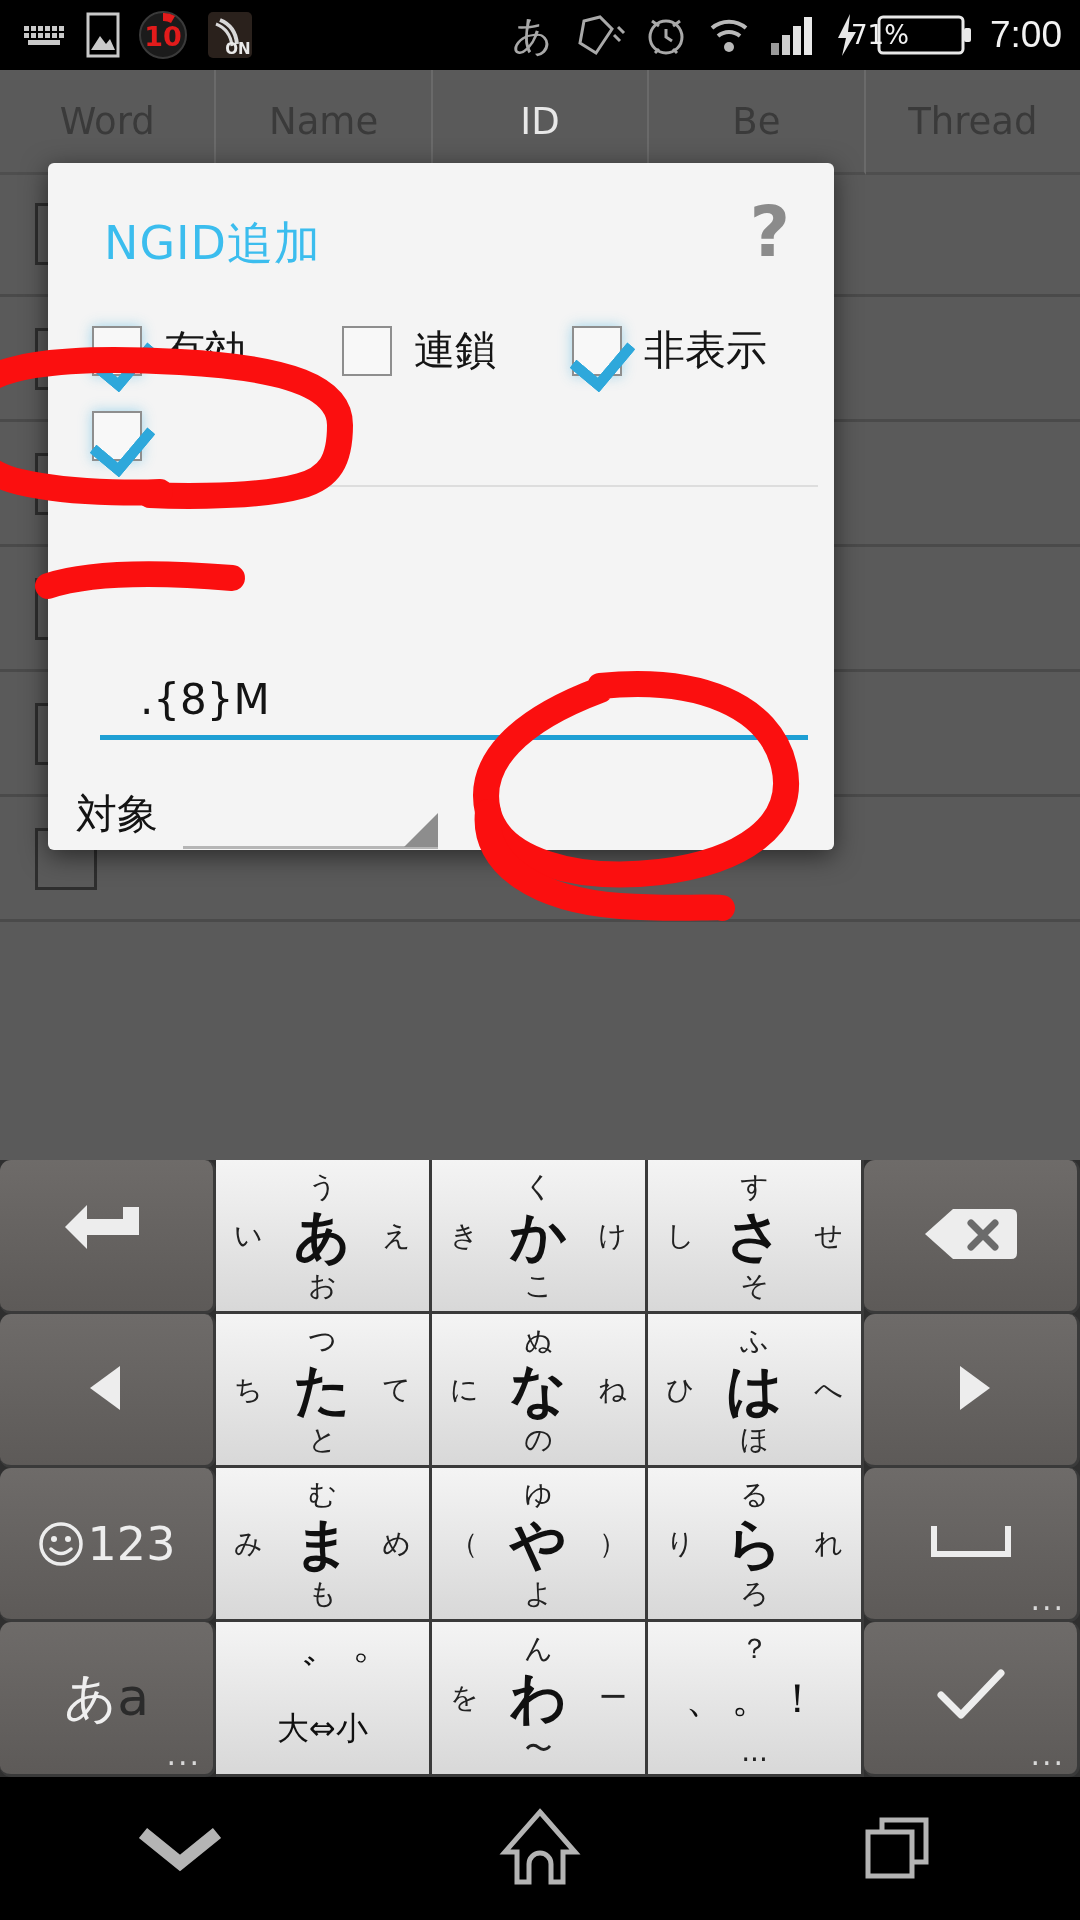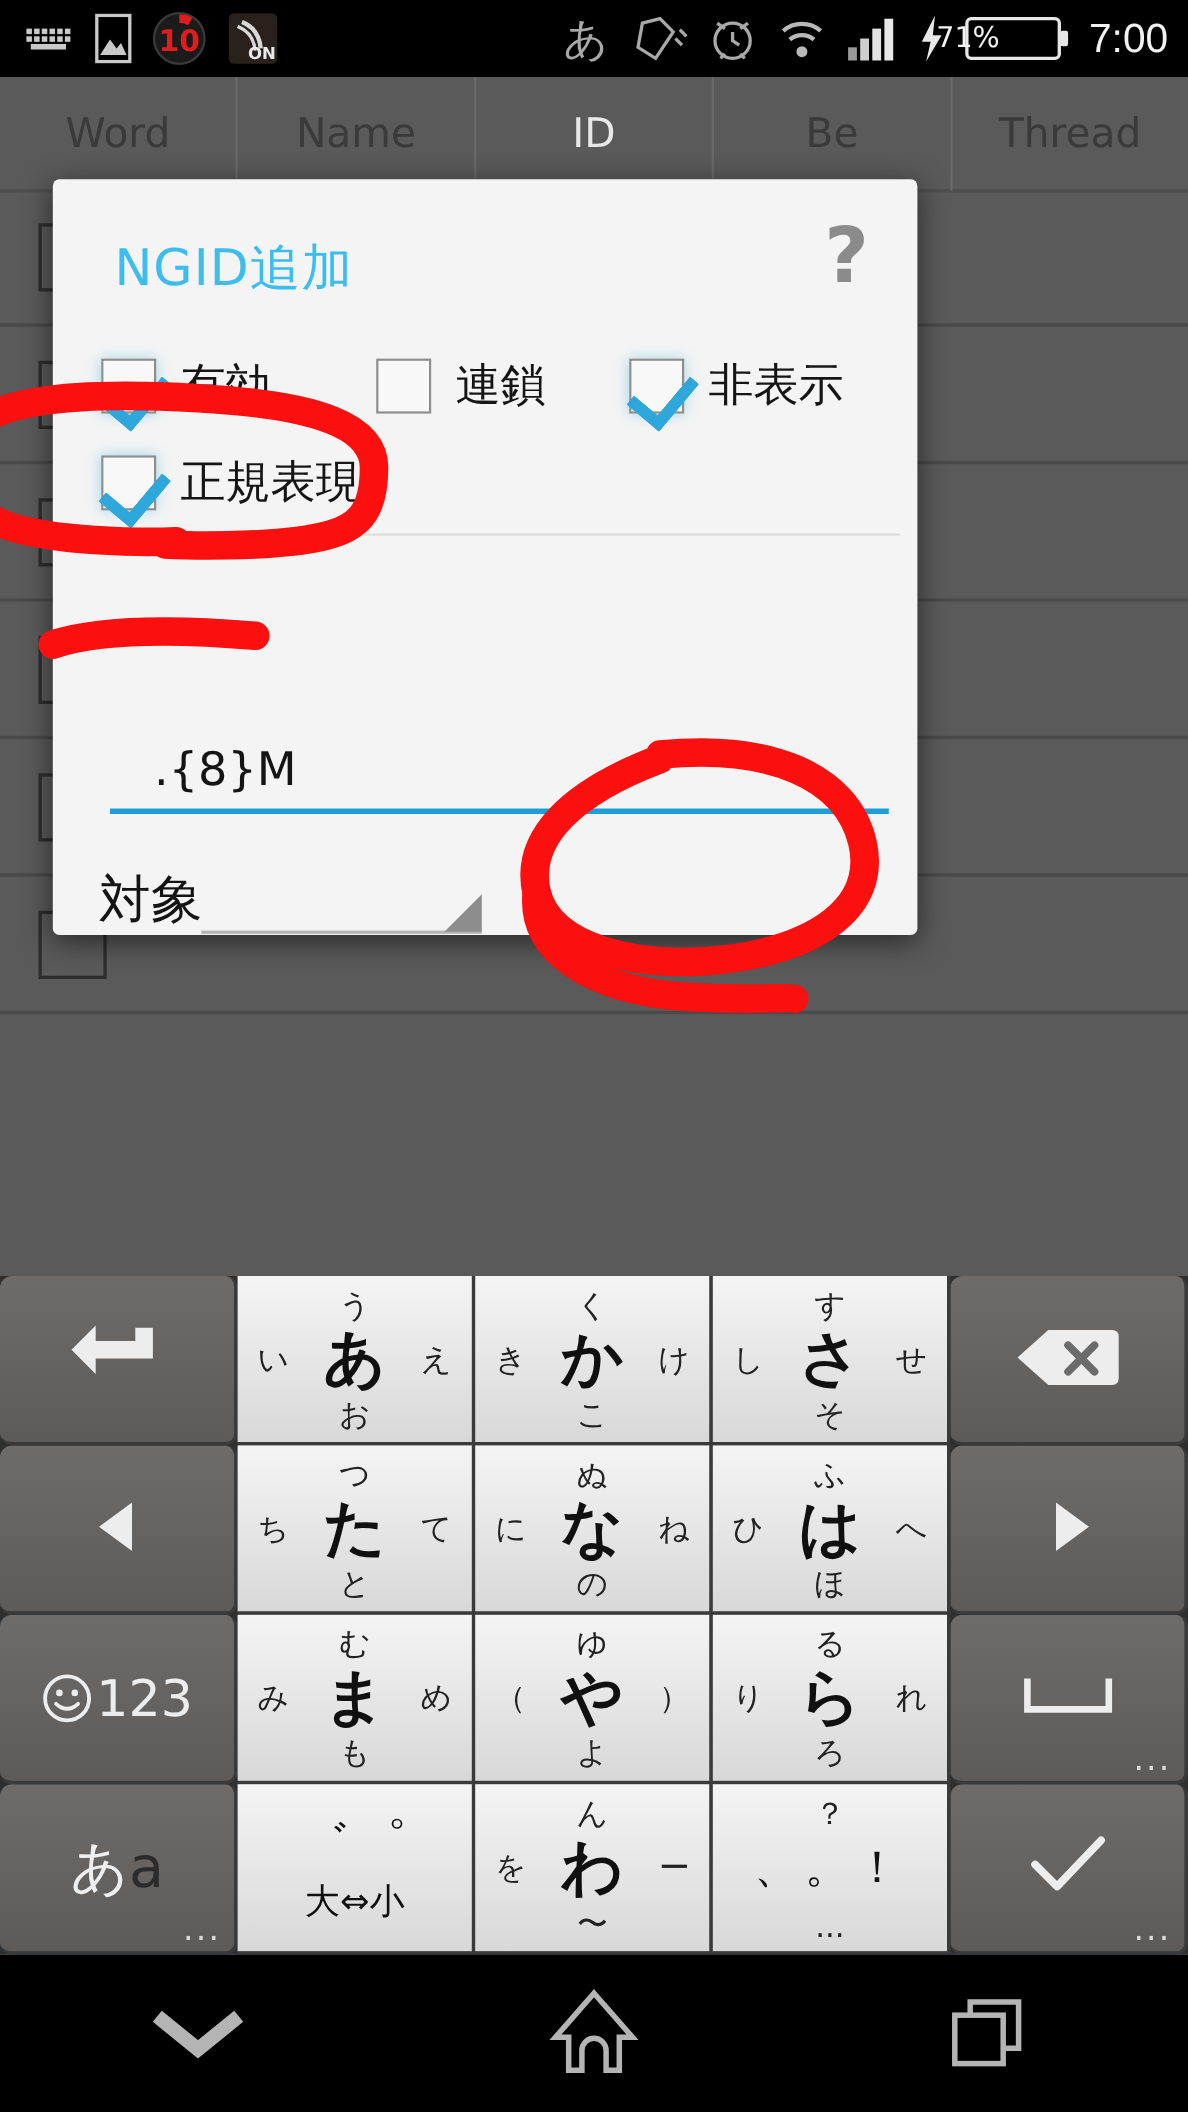--- a/index.html
+++ b/index.html
@@ -2,21 +2,21 @@
 <html><head>
 <meta charset="utf-8">
 <style>
   * { box-sizing: border-box; margin: 0; padding: 0; }
   html, body {
     width: 1080px; height: 1920px;
     background: #000;
     font-family: "DejaVu Sans", "Liberation Sans", sans-serif;
     overflow: hidden;
   }
-  #screen { position: relative; width: 1080px; height: 1920px; background:#7dd3fc; }
+  #screen { position: relative; width: 1080px; height: 1920px; background:#a16207; }
 
   
   #statusbar {
     position:absolute; left:0; top:0; width:1080px; height:70px;
     background:#000; color:#cfcfcf;
   }
   .sb-left { position:absolute; left:22px; top:0; height:70px; display:flex; align-items:center; gap:18px; }
   .sb-right { position:absolute; right:18px; top:0; height:70px; display:flex; align-items:center; gap:17px; }
   .sb-icon { display:inline-flex; align-items:center; justify-content:center; }
   .clock { font-size:37px; color:#f2f2f2; letter-spacing:0px; font-family:Liberation Sans, sans-serif; }
@@ -94,21 +94,21 @@
     position:absolute; left:92px; top:512px;
     font-size:42px; color:#141414;
     font-family:"DejaVu Sans","Liberation Sans",sans-serif;
   }
   #ngunderline {
     position:absolute; left:52px; top:572px; width:708px; height:5px;
     background:#1e9fd4;
   }
 
   #targetrow { position:absolute; left:0; top:608px; width:786px; height:86px; }
-  #targetlabel { position:absolute; left:42px; top:16px; font-size:47px; color:#141414; }
+  #targetlabel { position:absolute; left:28px; top:16px; font-size:41px; color:#141414; }
   #spinner { position:absolute; left:135px; top:8px; width:255px; height:70px; }
   #spinnerval { position:absolute; left:16px; top:2px; font-size:42px; color:#0d0d0d; white-space:nowrap; }
   #spinnerline { position:absolute; left:0; bottom:0; width:255px; height:3px; background:#b5b5b5; }
   #spinnerarrow {
     position:absolute; right:0; bottom:2px;
     width:0; height:0;
     border-left:34px solid transparent;
     border-bottom:34px solid #8d8d8d;
   }
 
@@ -312,21 +312,20 @@
       </div>
       <div class="cbitem">
         <span class="cbox on"></span>
         <span class="cblabel">非表示</span>
       </div>
     </div>
 
     <div class="cbrow" style="top:248px;">
       <div class="cbitem" style="margin-left:44px;">
         <span class="cbox on"></span>
-        <span class="cblabel">正規表現</span>
       </div>
     </div>
 
     <div class="hr-line" style="top:322px;"></div>
 
     <div id="ngtext">.{8}M</div>
     <div id="ngunderline"></div>
 
     <div id="targetrow">
       <div id="targetlabel">対象</div>

